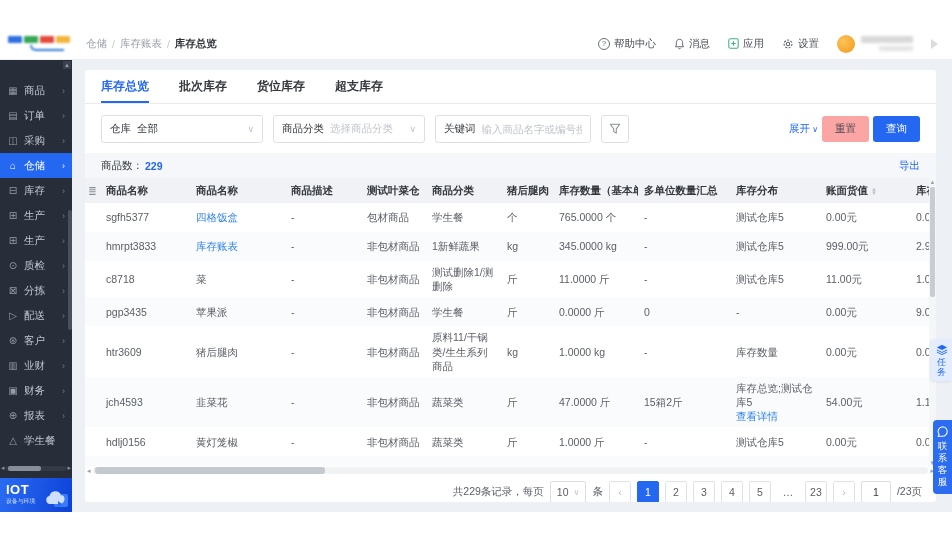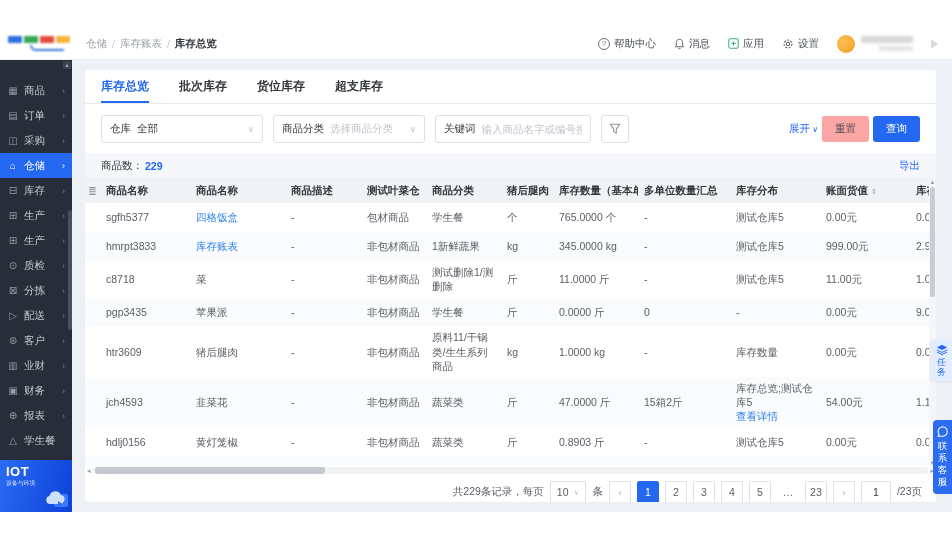--- a/index.html
+++ b/index.html
@@ -32,21 +32,21 @@
   .side-item { height:25px; display:flex; align-items:center; gap:5px; padding:0 7px; color:#c3c8d1; font-size:10.5px; cursor:pointer; }
   .side-item .gi { width:12px; font-size:10px; color:#969ca7; text-align:center; }
   .side-item .chev { margin-left:auto; font-size:9px; color:#787e89; }
   .side-item.active { background:#2468f2; color:#fff; }
   .side-item.active .gi,.side-item.active .chev { color:#fff; }
   .side-vscroll { position:absolute; top:150px; right:0; width:4px; height:120px; background:#4a505c; border-radius:2px; }
   .side-hscroll { position:absolute; bottom:40px; left:0; width:72px; height:8px; display:flex; align-items:center; gap:1px; padding:0 1px; }
   .side-hscroll .arr { color:#8b919c; font-size:7px; line-height:8px; }
   .side-hscroll .track { flex:1; height:5px; background:#343a46; border-radius:2px; position:relative; }
   .side-hscroll .thumb { position:absolute; left:2px; top:0; width:55%; height:5px; background:#888e99; border-radius:2px; }
-  .iot { position:absolute; bottom:0; left:0; width:72px; height:52px; background:linear-gradient(105deg,#2a6cf3 0%,#0d41d8 100%); color:#fff; padding:4px 6px; overflow:hidden; }
+  .iot { position:absolute; bottom:0; left:0; width:72px; height:34px; background:linear-gradient(105deg,#2a6cf3 0%,#0d41d8 100%); color:#fff; padding:4px 6px; overflow:hidden; }
   .iot-title { font-size:13px; font-weight:bold; letter-spacing:.5px; }
   .iot-sub { font-size:6.5px; color:#cfe0ff; transform:scale(.9); transform-origin:left; }
   .iot-cloud { position:absolute; right:2px; bottom:4px; }
 
   
   .content { position:absolute; top:60px; left:72px; width:880px; height:452px; background:#edf0f4; }
   .card { position:absolute; left:13px; top:10px; width:851px; height:432px; background:#fff; border-radius:3px; overflow:hidden; }
 
   .tabs { height:34px; border-bottom:1px solid #e9eaec; display:flex; gap:30px; padding:0 16px; align-items:stretch; }
   .tab { font-size:12px; color:#34373d; font-weight:bold; display:flex; align-items:center; position:relative; cursor:pointer; }
@@ -425,21 +425,21 @@
               <td>1.15元</td>
             </tr>
           <tr>
               <td></td>
               <td>hdlj0156</td>
               <td>黄灯笼椒</td>
               <td>-</td>
               <td>非包材商品</td>
               <td>蔬菜类</td>
               <td>斤</td>
-              <td>0.8903 斤</td>
+              <td>1.0000 斤</td>
               <td>-</td>
               <td>测试仓库5</td>
               <td>0.00元</td>
               <td>0.00元</td>
             </tr>
           <tr>
               <td></td>
               <td>kdlj9105</td>
               <td>绿灯笼椒</td>
               <td>-</td>

